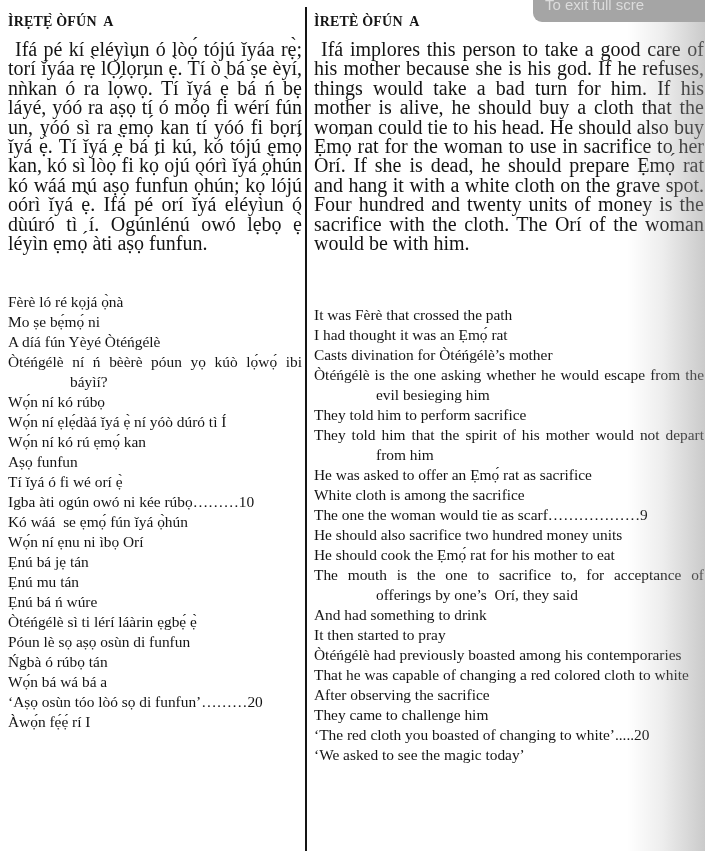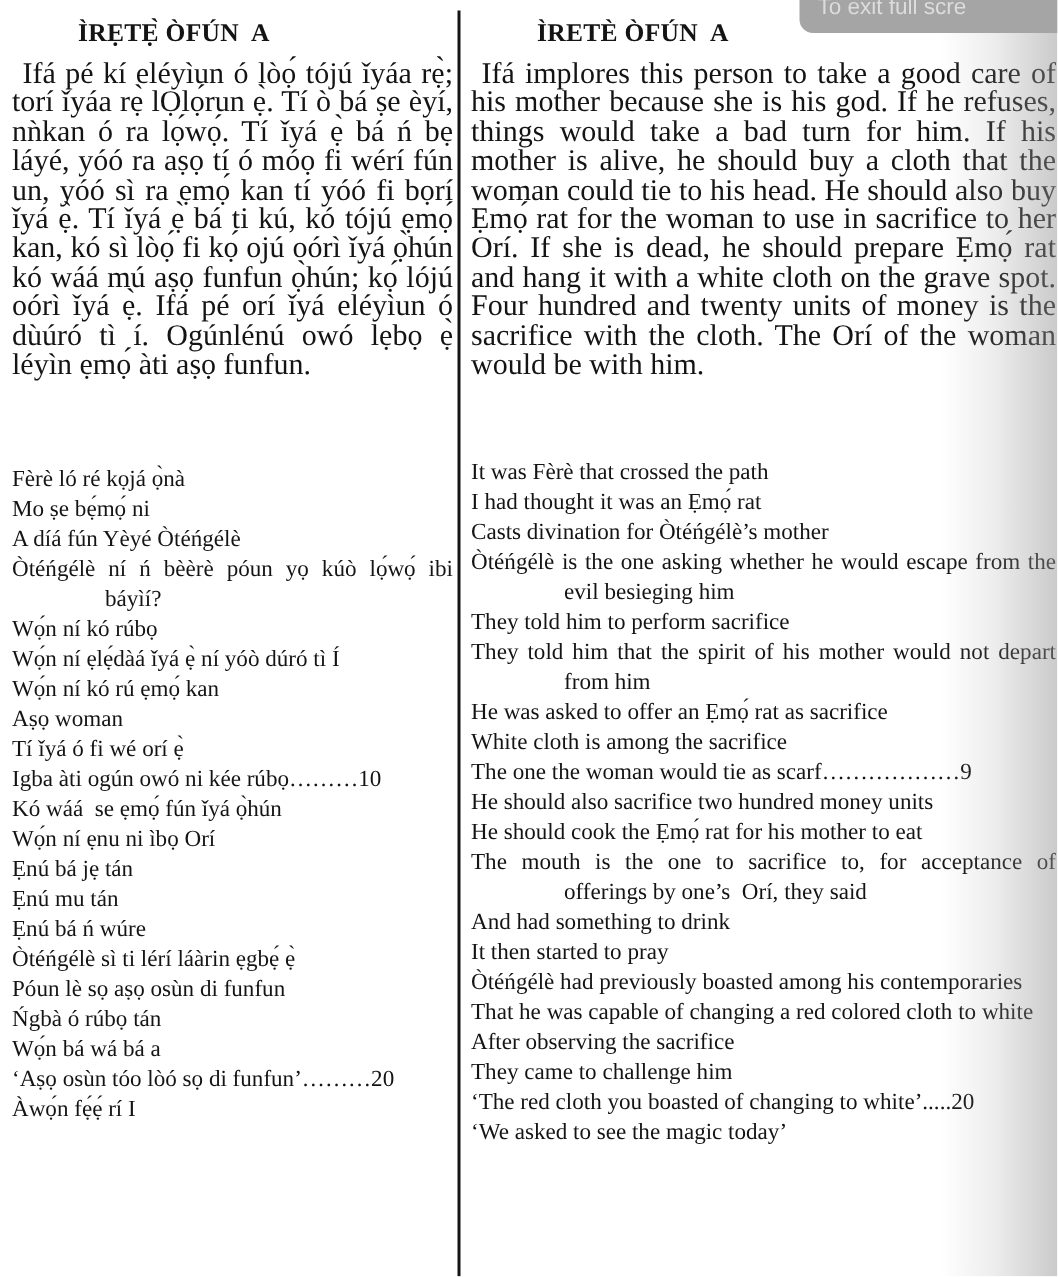--- a/index.html
+++ b/index.html
@@ -6,29 +6,29 @@
   body { background:#ffffff; font-family:"Liberation Serif","DejaVu Serif",serif; }
   .page {
     position:relative; width:705px; height:851px; background:#ffffff;
     overflow:hidden; color:#141414;
   }
   .column { position:absolute; top:0; }
   .col-left  { left:8px;  width:294px; }
   .col-right { left:314px; width:390px; }
   .divider { position:absolute; left:305px; top:7px; bottom:0; width:2px; background:#151515; }
   .col-title {
-    padding-top:11px; font-size:17px; font-weight:bold; line-height:22px;
-    white-space:pre-wrap; letter-spacing:0.2px;margin-left:44px;
+    padding-top:11px; font-size:14px; font-weight:bold; line-height:22px;
+    white-space:pre-wrap; letter-spacing:0.2px;
   }
   .para {
     margin-top:7px; font-size:20px; line-height:19.4px;
     text-align:justify; text-indent:7px;
   }
   .verses { font-size:15.4px; line-height:20px; }
-  .verses-left  { margin-top:57px; }
+  .verses-left  { margin-top:39px; }
   .verses-right { margin-top:52px; }
   .verse-line {
     padding-left:62px; text-indent:-62px; text-align:justify; white-space:pre-wrap;
   }
   .edge-shade {
     position:absolute; top:0; right:0; bottom:0; width:78px; z-index:5; pointer-events:none;
     background:linear-gradient(to right, rgba(158,158,158,0) 0%, rgba(158,158,158,0.18) 45%, rgba(150,150,150,0.5) 100%);
   }
   .fs-toast {
     position:absolute; top:-14px; right:-10px; width:182px; height:36px; z-index:6;
@@ -47,21 +47,21 @@
     <div class="col-title">ÌRẸTẸ̀ ÒFÚN  A</div>
     <div class="para">Ifá pé kí eléyìun ó lòọ́ tójú ǐyáa rẹ̀; torí ǐyáa rẹ̀ lỌlọ́run ẹ̀. Tí ò bá ṣe èyí, nǹkan ó ra lọ́wọ́. Tí ǐyá ẹ̀ bá ń bẹ láyé, yóó ra aṣọ tí ó móọ fi wérí fún un, yóó sì ra ẹmọ́ kan tí yóó fi bọrí ǐyá ẹ̀. Tí ǐyá ẹ̀ bá ti kú, kó tójú ẹmọ́ kan, kó sì lòọ́ fi kọ́ ojú oórì ǐyá ọ̀hún kó wáá mú aṣọ funfun ọ̀hún; kọ́ lójú oórì ǐyá ẹ̀. Ifá pé orí ǐyá eléyìun ó dùúró tì í. Ogúnlénú owó lẹbọ ẹ̀ léyìn ẹmọ́ àti aṣọ funfun.</div>
     <div class="verses verses-left">
         <div class="verse-line">Fèrè ló ré kọjá ọ̀nà</div>
         <div class="verse-line">Mo ṣe bẹ́mọ́ ni</div>
         <div class="verse-line">A díá fún Yèyé Òtéńgélè</div>
         <div class="verse-line">Òtéńgélè ní ń bèèrè póun yọ kúò lọ́wọ́ ibi báyìí?</div>
         <div class="verse-line">Wọ́n ní kó rúbọ</div>
         <div class="verse-line">Wọ́n ní ẹlẹ́dàá ǐyá ẹ̀ ní yóò dúró tì Í</div>
         <div class="verse-line">Wọ́n ní kó rú ẹmọ́ kan</div>
-        <div class="verse-line">Aṣọ woman</div>
+        <div class="verse-line">Aṣọ funfun</div>
         <div class="verse-line">Tí ǐyá ó fi wé orí ẹ̀</div>
         <div class="verse-line">Igba àti ogún owó ni kée rúbọ………10</div>
         <div class="verse-line">Kó wáá  se ẹmọ́ fún ǐyá ọ̀hún</div>
         <div class="verse-line">Wọ́n ní ẹnu ni ìbọ Orí</div>
         <div class="verse-line">Ẹnú bá jẹ tán</div>
         <div class="verse-line">Ẹnú mu tán</div>
         <div class="verse-line">Ẹnú bá ń wúre</div>
         <div class="verse-line">Òtéńgélè sì ti lérí láàrin ẹgbẹ́ ẹ̀</div>
         <div class="verse-line">Póun lè sọ aṣọ osùn di funfun</div>
         <div class="verse-line">Ńgbà ó rúbọ tán</div>

